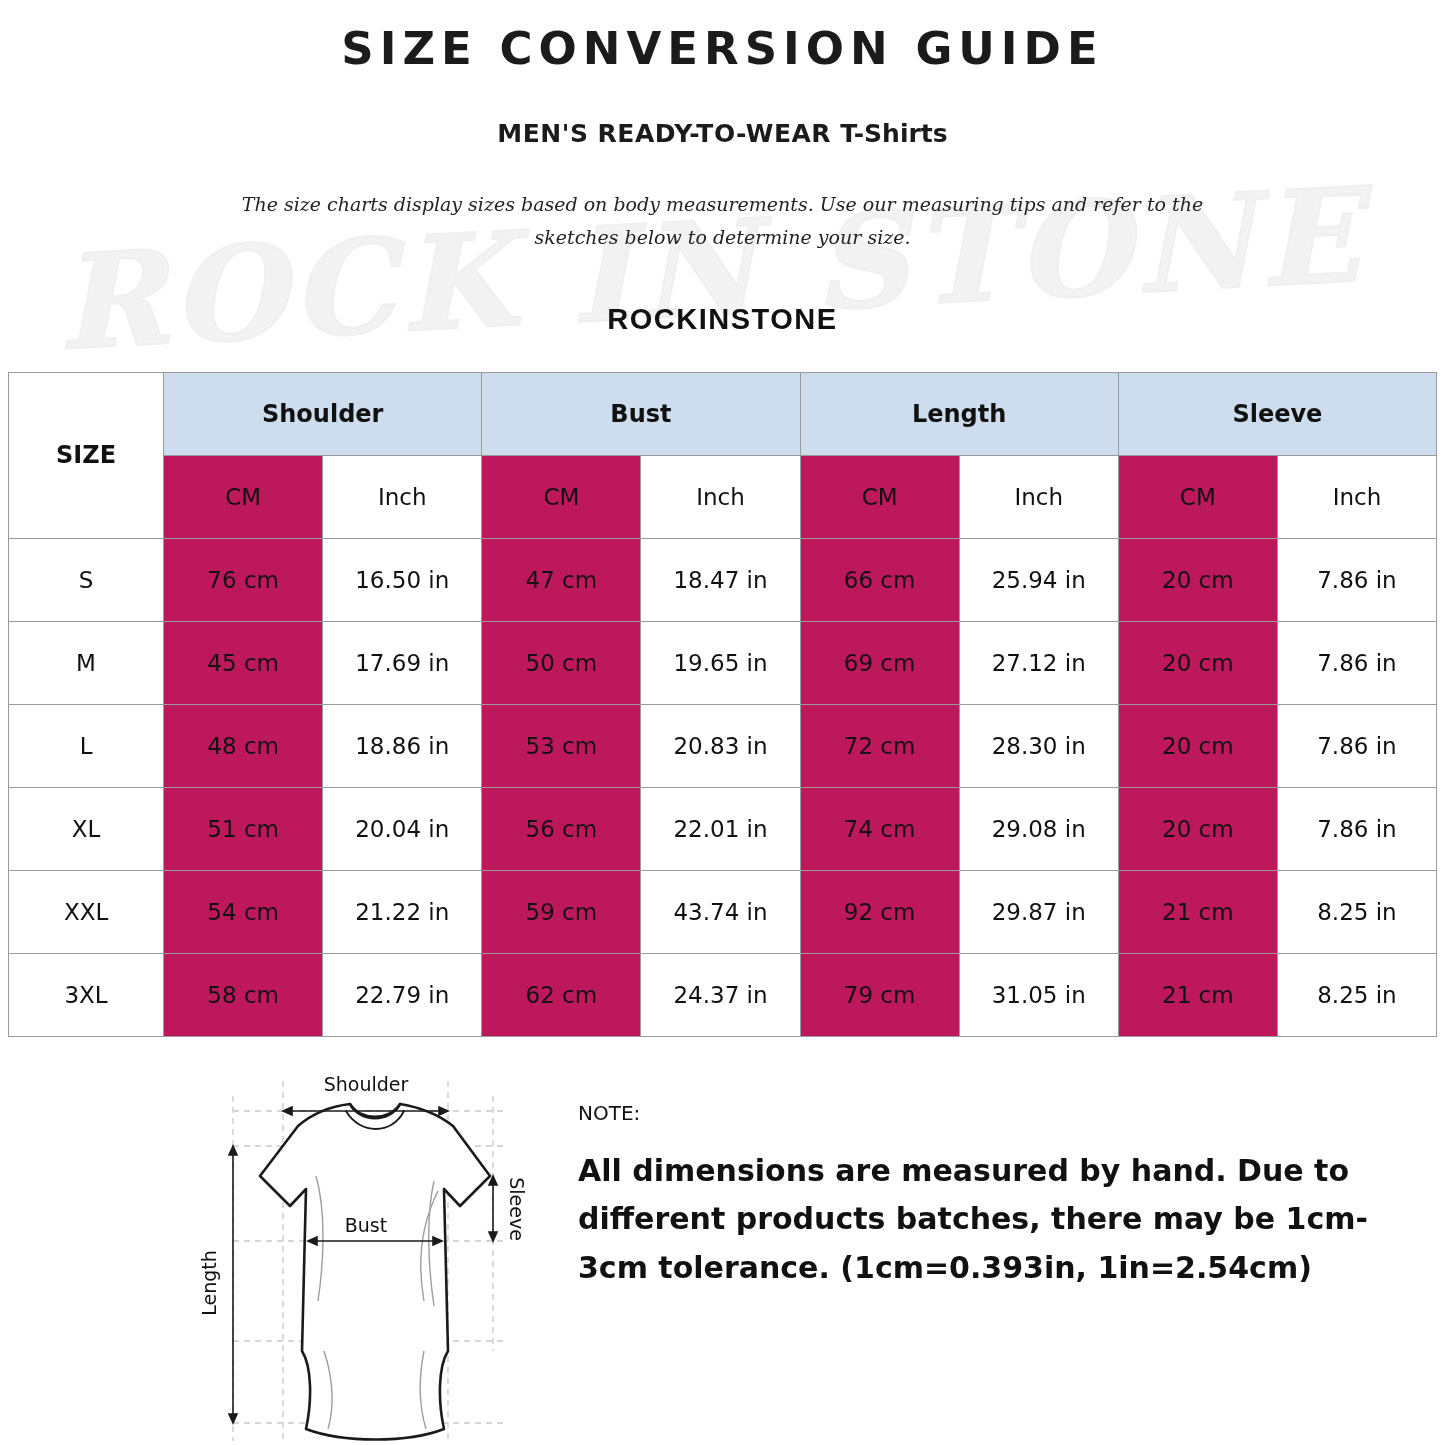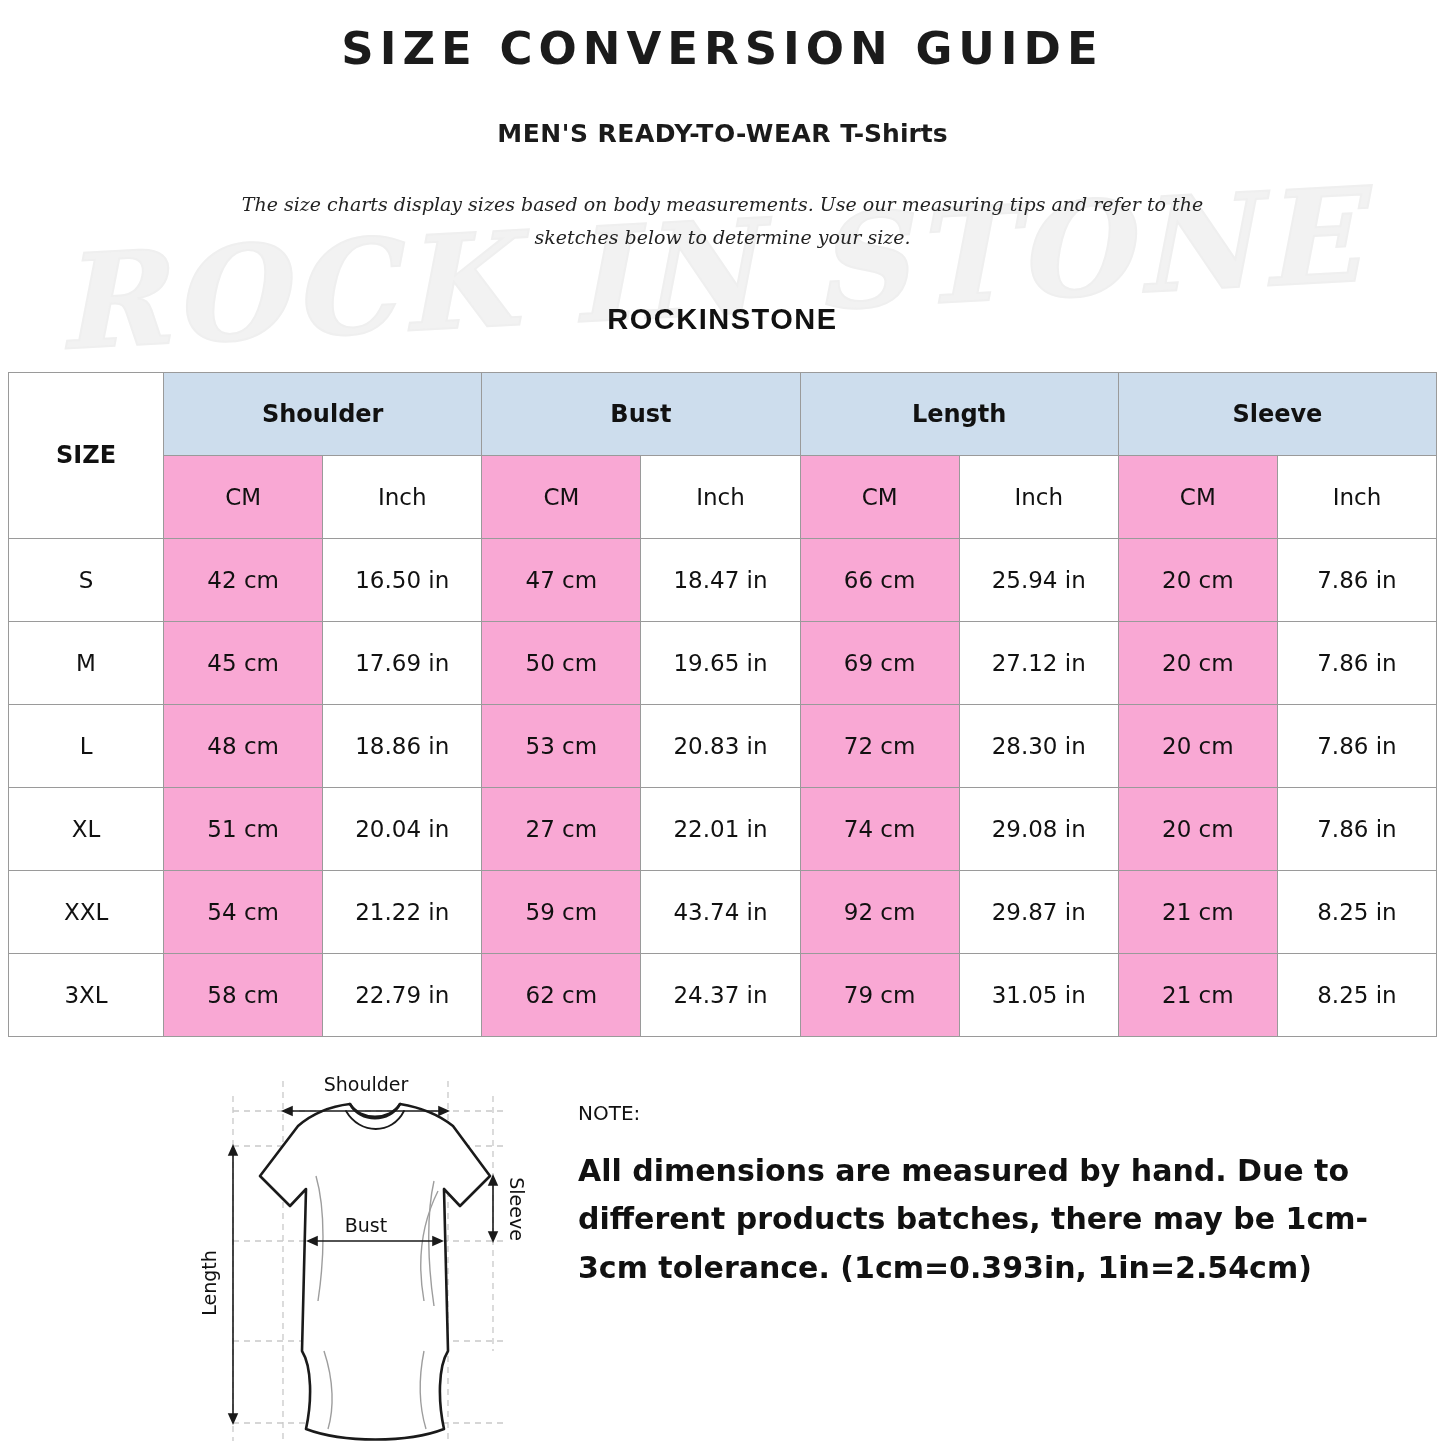--- a/index.html
+++ b/index.html
@@ -95,21 +95,21 @@
     font-size: 23px;
     color: #111;
     font-weight: 400;
     height: 83px;
     padding: 0;
   }
   table.size-table th {
     font-weight: 700;
     font-size: 24px;
   }
-  .hl { background: #f9a8d4; }
+  .hl { background: #be185d; }
   .grp-head { background: #cddded; font-weight: 700; }
   col.c-size { width: 155px; }
   col.c-cell { width: 159px; }
 
   
   .bottom {
     position: relative;
     z-index: 2;
     display: flex;
     align-items: flex-start;
@@ -189,21 +189,21 @@
           <td>Inch</td>
           <td class="hl">CM</td>
           <td>Inch</td>
           <td class="hl">CM</td>
           <td>Inch</td>
         </tr>
       </thead>
       <tbody>
         <tr>
           <td>S</td>
-          <td class="hl">42 cm</td>
+          <td class="hl">76 cm</td>
           <td>16.50  in</td>
           <td class="hl">47 cm</td>
           <td>18.47  in</td>
           <td class="hl">66 cm</td>
           <td>25.94  in</td>
           <td class="hl">20 cm</td>
           <td>7.86  in</td>
         </tr>
         <tr>
           <td>M</td>
@@ -224,21 +224,21 @@
           <td>20.83  in</td>
           <td class="hl">72 cm</td>
           <td>28.30  in</td>
           <td class="hl">20 cm</td>
           <td>7.86  in</td>
         </tr>
         <tr>
           <td>XL</td>
           <td class="hl">51 cm</td>
           <td>20.04  in</td>
-          <td class="hl">27 cm</td>
+          <td class="hl">56 cm</td>
           <td>22.01  in</td>
           <td class="hl">74 cm</td>
           <td>29.08  in</td>
           <td class="hl">20 cm</td>
           <td>7.86  in</td>
         </tr>
         <tr>
           <td>XXL</td>
           <td class="hl">54 cm</td>
           <td>21.22  in</td>

